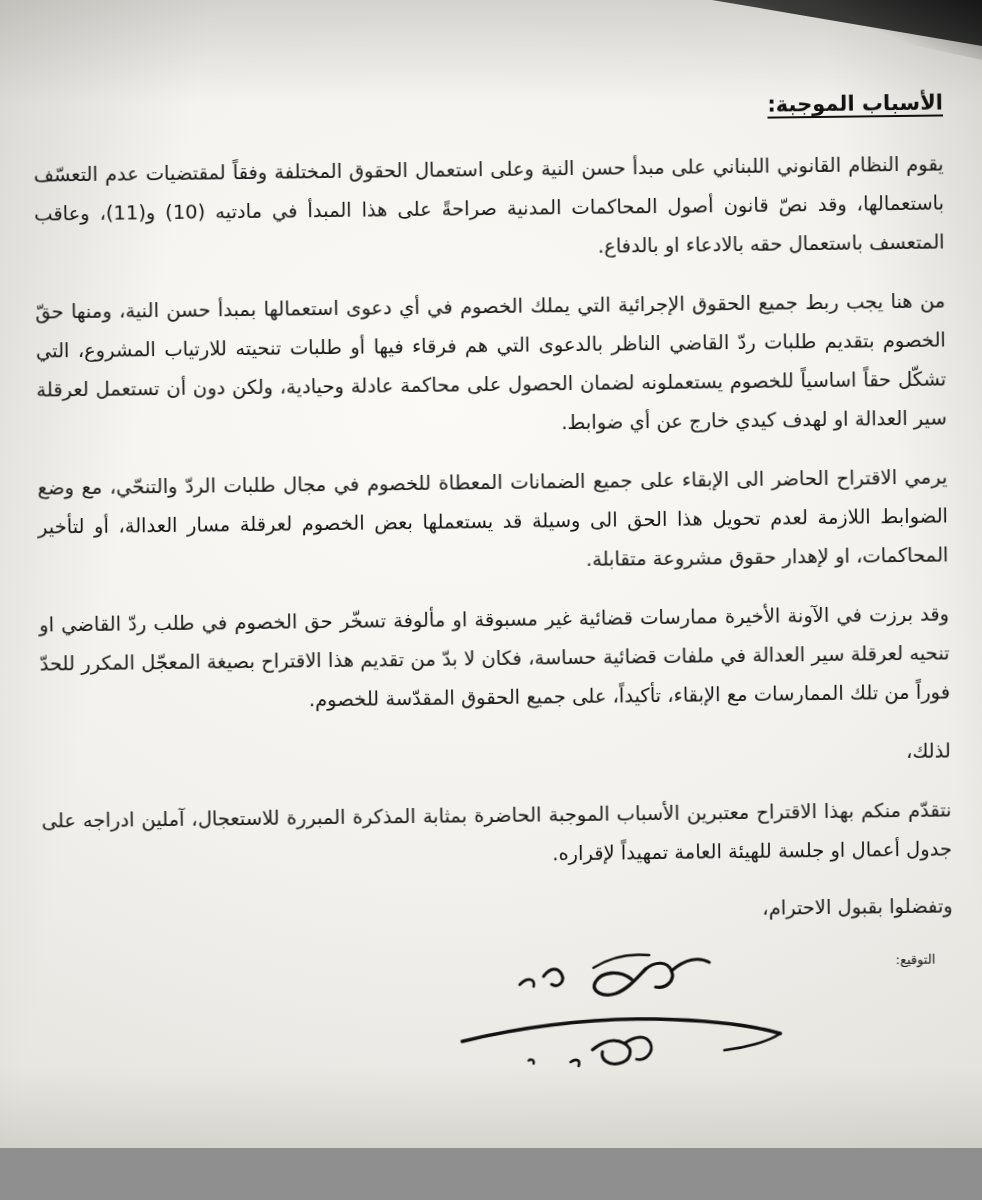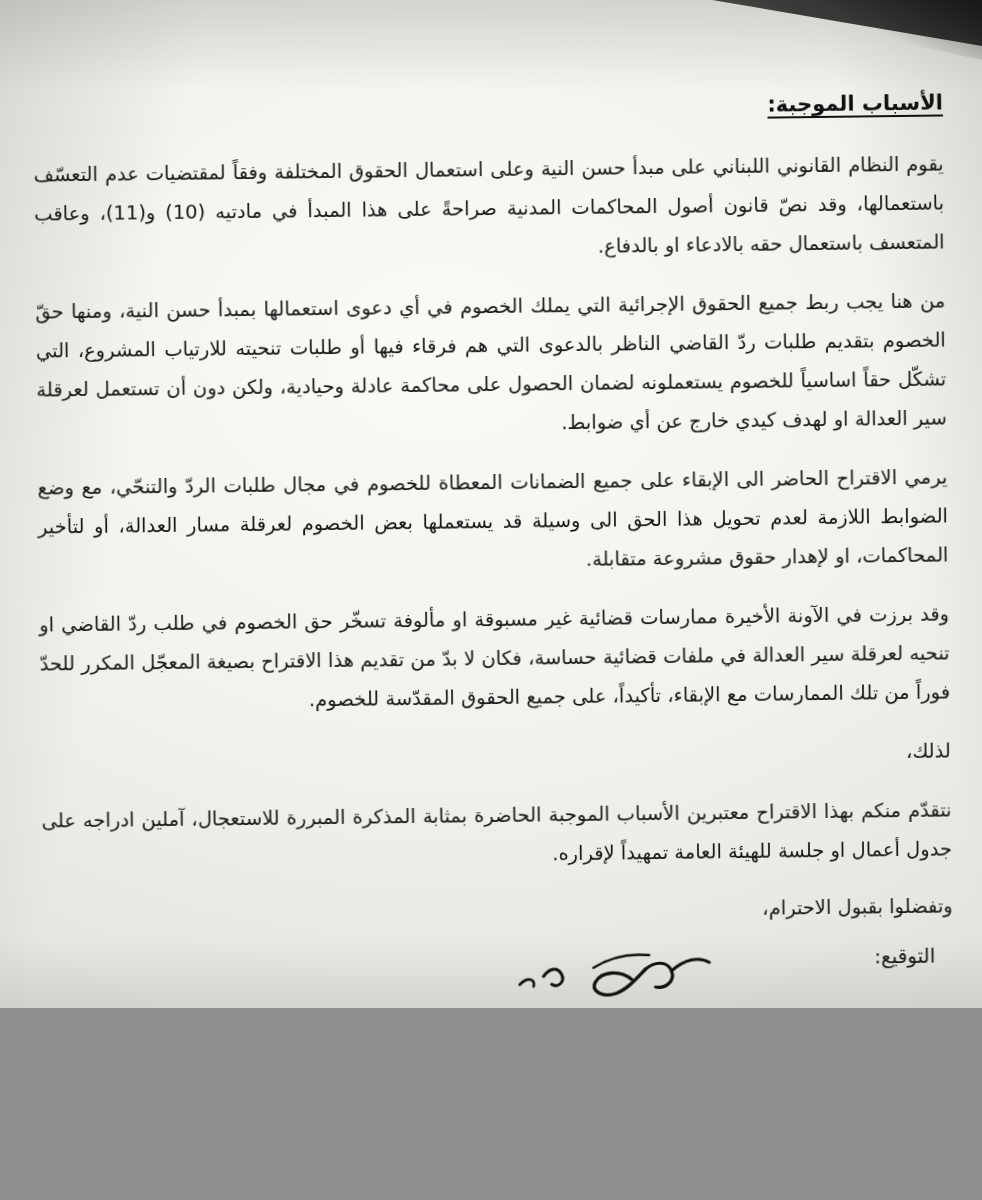--- a/index.html
+++ b/index.html
@@ -6,21 +6,21 @@
     margin: 0;
     padding: 0;
     background: #8f8f8f;
   }
   body {
     font-family: "DejaVu Sans", sans-serif;
   }
   .page {
     position: relative;
     width: 982px;
-    height: 1008px;
+    height: 1148px;
     overflow: hidden;
     background: #e5e5e5;
   }
   
   .paper {
     position: absolute;
     inset: 0;
     background:
       radial-gradient(ellipse 120% 90% at 45% 35%, #fbfaf7 0%, #f3f1ed 45%, #e7e5e0 75%, #dcdad4 100%);
   }
@@ -102,22 +102,22 @@
     margin: 26px 0 22px 0;
   }
   .sign-row {
     position: relative;
     margin-top: 10px;
     height: 160px;
   }
   .sign-label {
     position: absolute;
     right: 18px;
-    top: 4px;
-    font-size: 20px;
+    top: 12px;
+    font-size: 13px;
   }
   .signature {
     position: absolute;
     right: 130px;
     top: -12px;
     width: 400px;
     height: 150px;
   }
   .skew {
     transform: rotate(-0.7deg);

